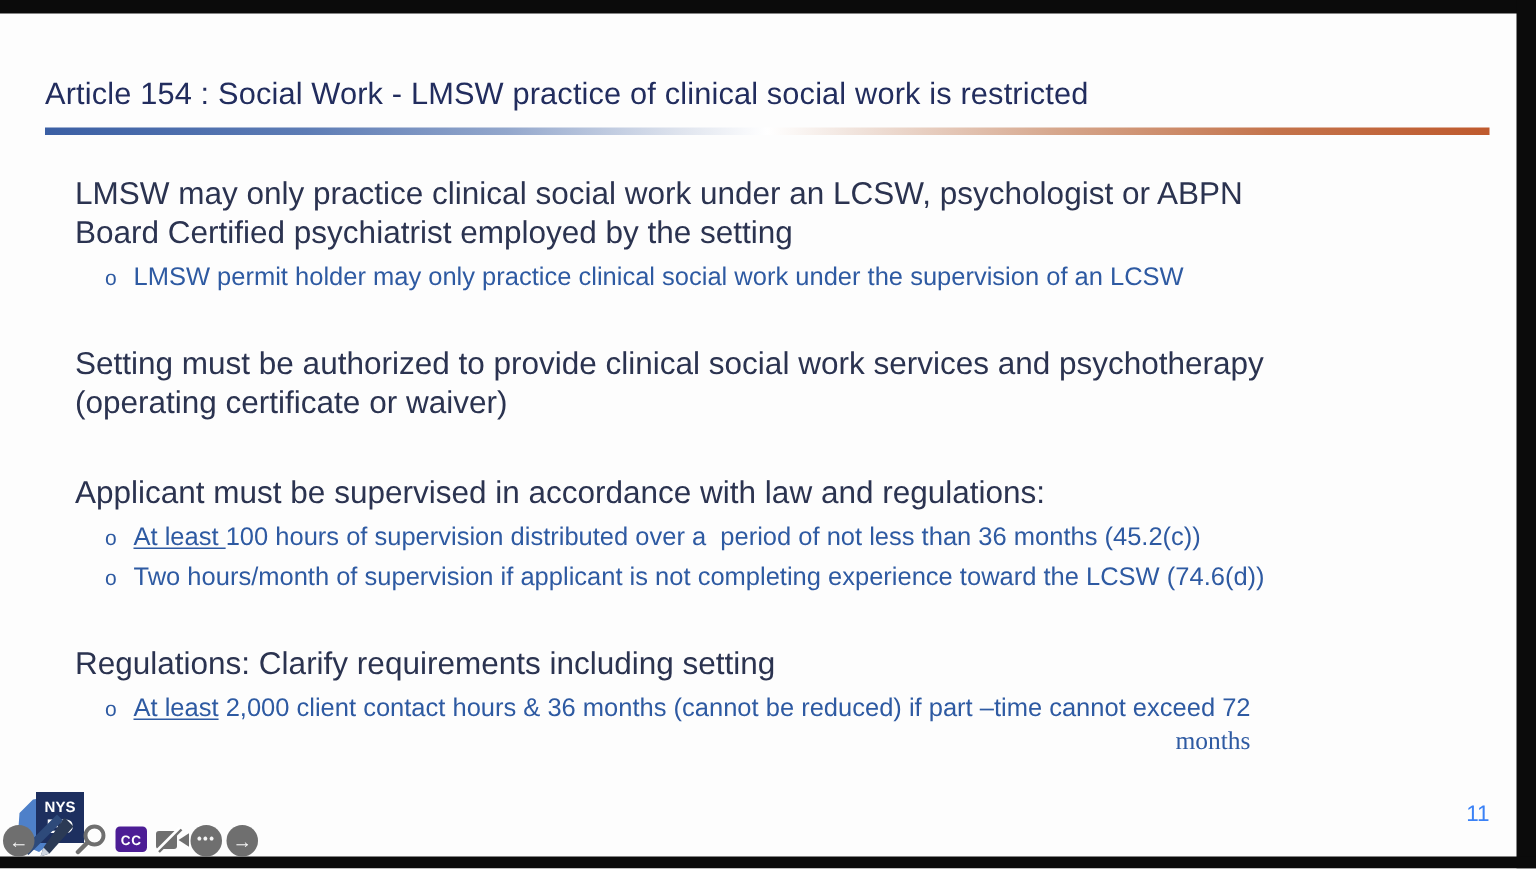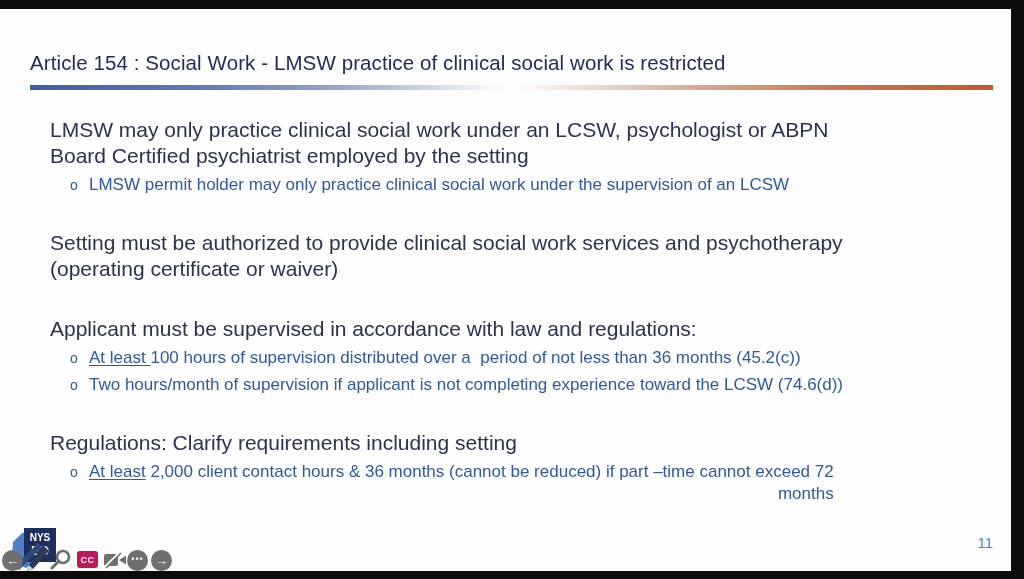--- a/index.html
+++ b/index.html
@@ -42,39 +42,39 @@
     display:flex; align-items:flex-start;
     margin-top:5px; padding-left:20px;
     color:#2e5aa2; font-size:17px; line-height:22px;
   }
   .sub-marker {
     width:19px; flex:0 0 19px; font-size:14px; line-height:22px;
     color:#2e5aa2; text-align:left;
   }
   .sub-content { white-space:pre;text-align:right; }
   .sub-content .u { text-decoration:underline; text-underline-offset:2px; }
-  .sub-content .t2 { display:block; white-space:pre; }
+  .sub-content .t2 { display:block; white-space:pre;font-family:Liberation Serif, serif; }
 
   
   .logo { position:absolute; left:10px; top:526px; width:54px; height:46px; z-index:20;text-align:right; }
 
   
   .toolbar { position:absolute; left:0; top:547px; width:260px; height:26px; z-index:21; }
   .tb { position:absolute; display:flex; align-items:center; justify-content:center; cursor:pointer; }
   .circle-btn {
     width:21px; height:21px; border-radius:50%;
     background:#6f6f6f; color:#f5f5f5;
     font-size:13px; font-weight:bold; line-height:1;
   }
   .btn-back    { left:2px;   top:3px; }
   .btn-pen     { left:25px;  top:-4px; }
   .btn-zoom    { left:50px;  top:2px; }
   .btn-cc     {
     left:77px; top:4px; width:21px; height:17px; border-radius:3px;
-    background:#be185d; color:#ffffff; font-size:9px; font-weight:bold; letter-spacing:0.5px;
+    background:#4c1d95; color:#ffffff; font-size:9px; font-weight:bold; letter-spacing:0.5px;
   }
   .btn-camera  { left:103px; top:4px; }
   .btn-more    { left:127px; top:3px; }
   .btn-forward { left:151px; top:3px; }
   .more-dots { font-size:9px; letter-spacing:1px; position:relative; top:-1px; }
 
   
   .page-number {
     position:absolute; right:18px; top:525px;
     font-size:15px; color:#3b82f6; z-index:5;

